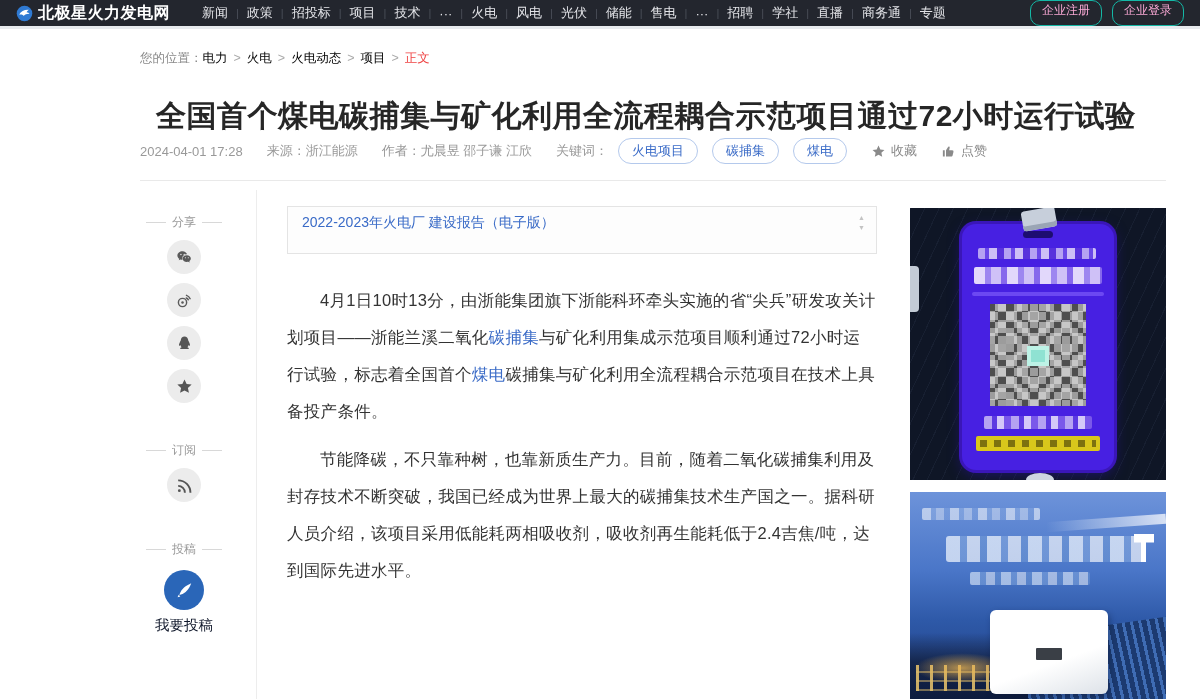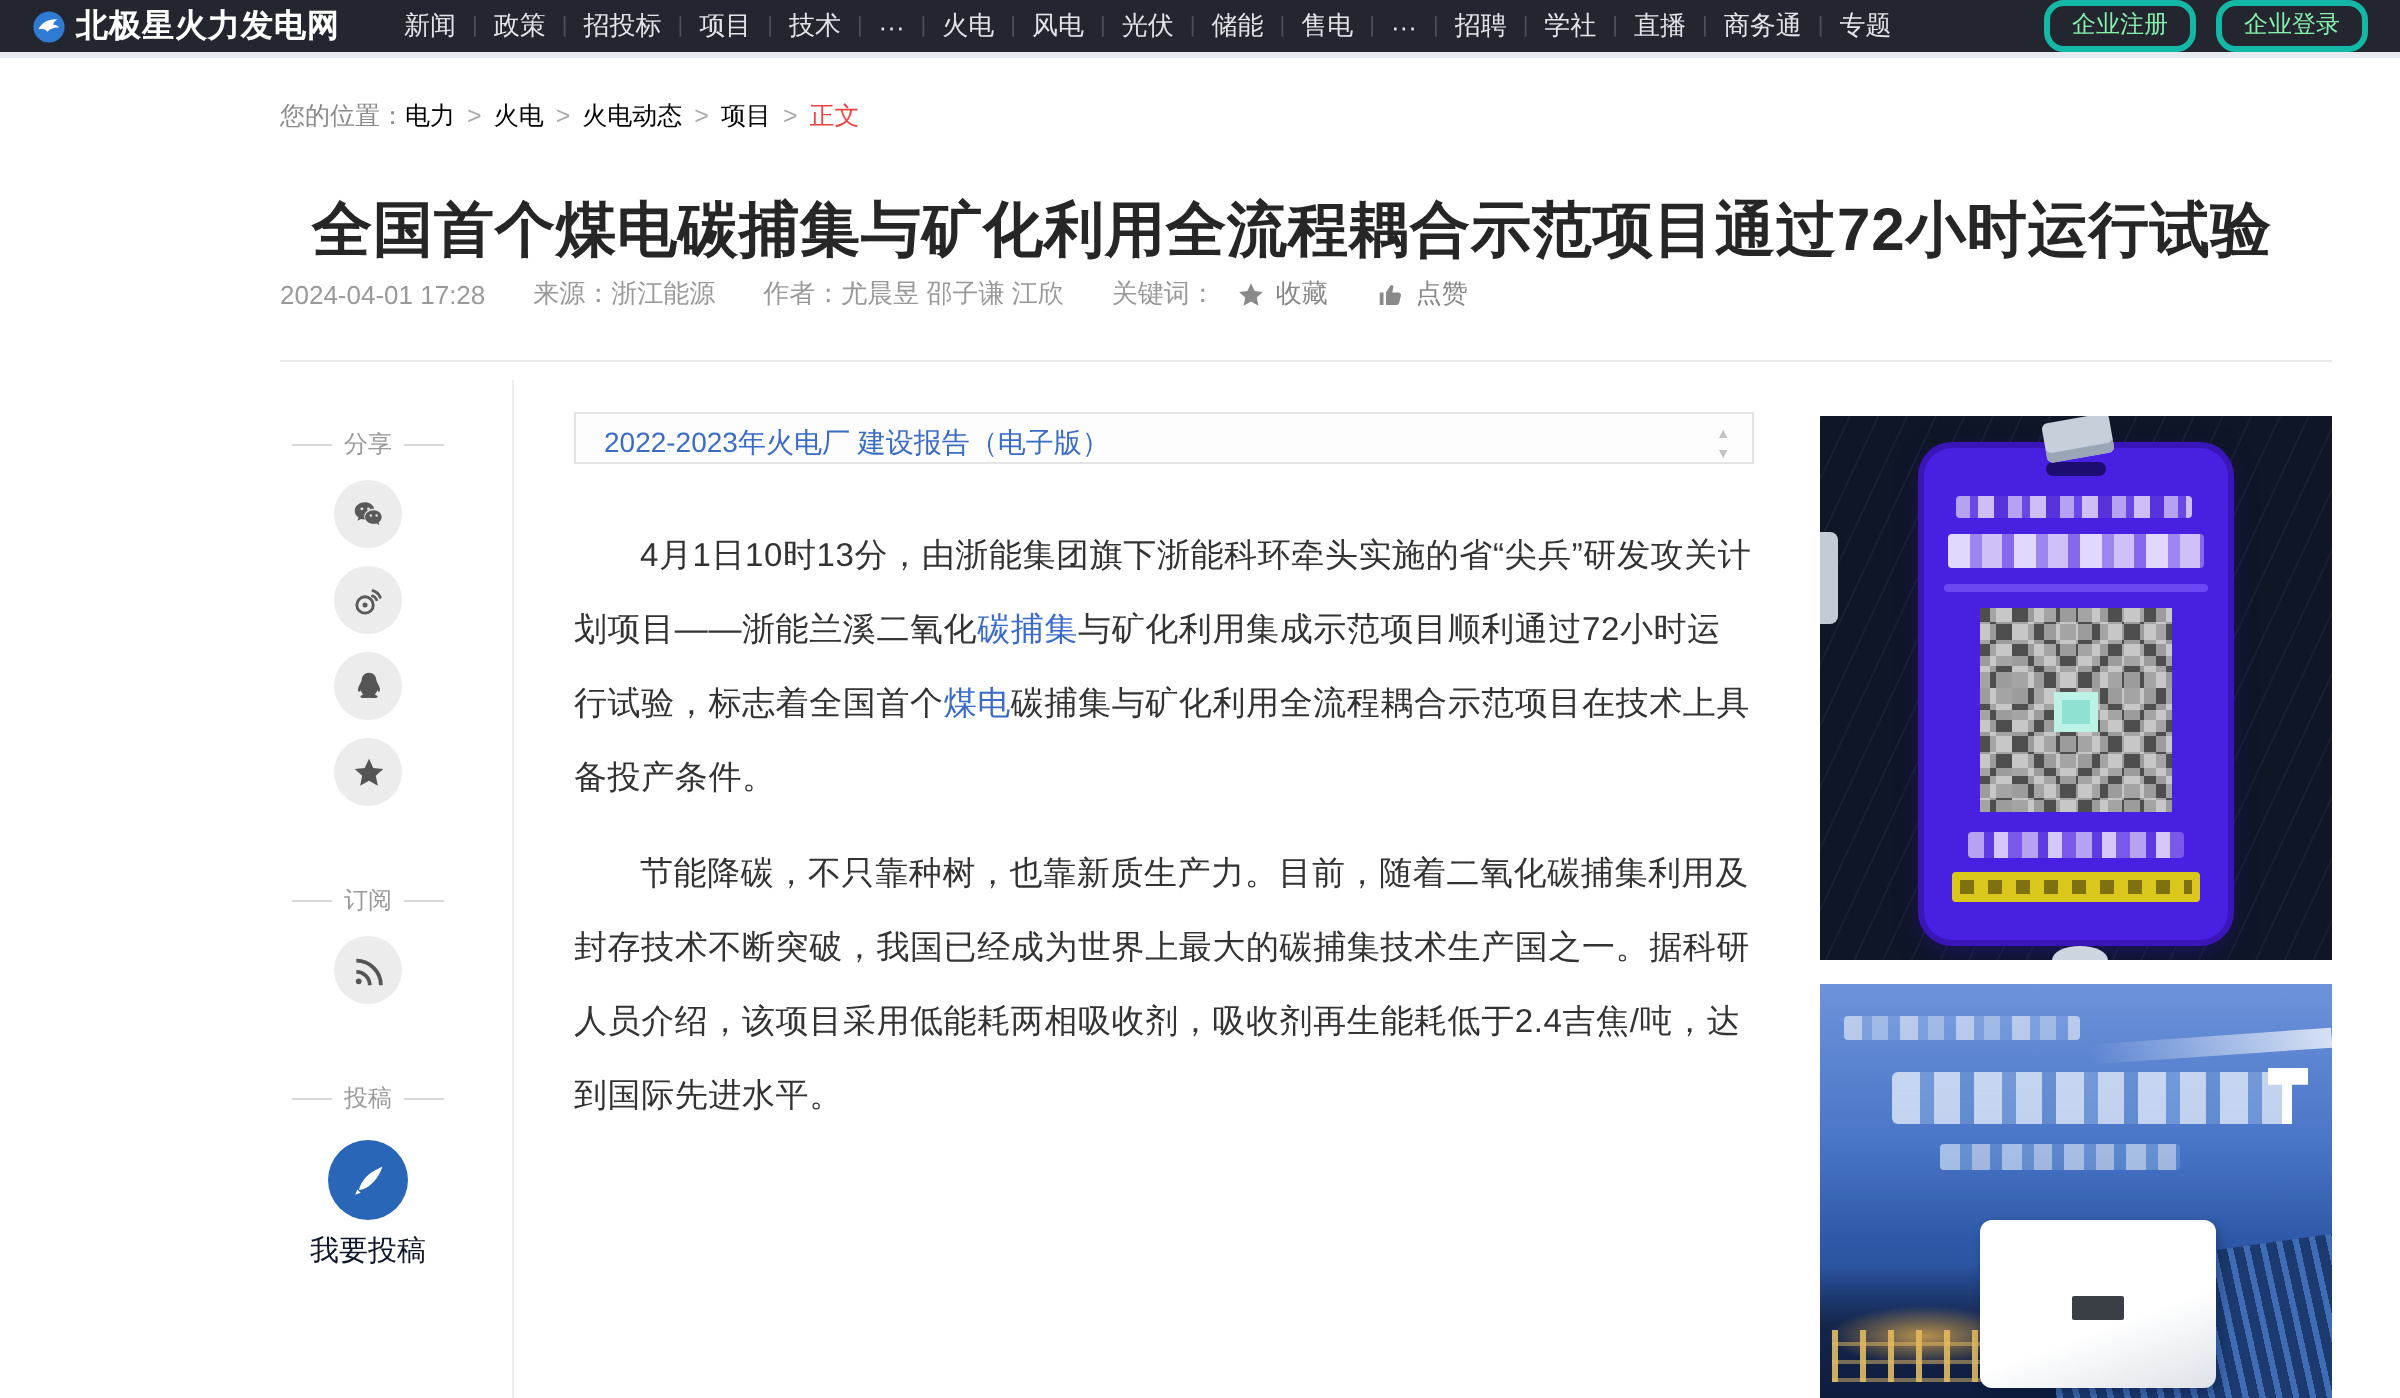--- a/index.html
+++ b/index.html
@@ -11,21 +11,21 @@
   .topbar{position:absolute;top:0;left:0;right:0;height:26px;background:#23262e;
     display:flex;padding:0 16px;box-sizing:border-box;z-index:9}
   .topbar-strip{position:absolute;top:26px;left:0;right:0;height:3px;background:#e7eaee;z-index:8}
   .logo{display:flex;align-items:center;gap:5px;margin-right:24px;cursor:pointer}
   .logo svg{width:17px;height:17px}
   .logo-text{color:#fff;font-weight:bold;font-size:16px;letter-spacing:.5px;white-space:nowrap}
   .nav{display:flex;align-items:center;flex:1;min-width:0}
   .nav-item{color:#e3e4e8;font-size:13px;padding:0 8px;cursor:pointer;white-space:nowrap}
   .nav-sep{color:#4a4f59;font-size:11px}
   .auth{display:flex;gap:10px;margin-left:8px}
-  .pill-red{border:3px solid #14b8a6;color:#86efac;font-size:12px;padding:1px 11px;
+  .pill-red{border:1px solid #14b8a6;color:#f9a8d4;font-size:12px;padding:1px 11px;
     border-radius:10px;cursor:pointer;white-space:nowrap}
   
   .breadcrumb{position:absolute;left:140px;top:50px;font-size:12.5px;color:#8a8a8a}
   .crumb{color:#000000;cursor:pointer}
   .crumb-sep{margin:0 6px;color:#aaa}
   .crumb-current{color:#ef4444;cursor:pointer}
   
   .title{position:absolute;left:140px;top:82px;width:1015px;margin:16px;font-size:30px;
     font-weight:bold;color:#262626;letter-spacing:.5px;line-height:1.2}
   .meta{position:absolute;left:140px;top:138px;display:flex;align-items:center;
@@ -44,21 +44,21 @@
   .dash{flex:1;height:1px;background:#d8d8d8}
   .icon-circle{width:34px;height:34px;border-radius:50%;background:#ececec;margin:9px auto;
     display:flex;align-items:center;justify-content:center;cursor:pointer}
   .icon-circle svg{width:19px;height:19px;display:block}
   .icon-circle.blue{background:#2a66b8;width:40px;height:40px;margin:12px auto 6px}
   .icon-circle.blue svg{width:22px;height:22px}
   .rail-caption{color:#0f172a;font-size:14.5px;margin:0;cursor:pointer}
   .rail-gap{height:22px}
   
   .article{position:absolute;left:287px;top:206px;width:590px}
-  .ticker{height:26px;border:1px solid #e4e4e4;background:#fdfdfd;box-sizing:border-box;
+  .ticker{height:48px;border:1px solid #e4e4e4;background:#fdfdfd;box-sizing:border-box;
     padding:6px 30px 0 14px;position:relative}
   .ticker-link{color:#3a6bc7;font-size:14px;cursor:pointer;white-space:nowrap}
   .ticker-arrows{position:absolute;right:11px;top:6px;display:flex;flex-direction:column;
     color:#c3c3c3;font-size:7px;line-height:10px;cursor:pointer;text-align:center}
   .article-body{margin-top:28px}
   .article-body p{margin:0 0 11px;font-size:16.5px;line-height:37px;color:#333;
     text-indent:2em;letter-spacing:.3px}
   .txt-link{color:#3a6bc7;cursor:pointer}
   
   .ad1{position:absolute;left:910px;top:208px;width:256px;height:272px;background:#0f1626;
@@ -174,20 +174,25 @@
   <span>您的位置：</span><span><span class="crumb">电力</span><span class="crumb-sep">&gt;</span><span class="crumb">火电</span><span class="crumb-sep">&gt;</span><span class="crumb">火电动态</span><span class="crumb-sep">&gt;</span><span class="crumb">项目</span><span class="crumb-sep">&gt;</span><span class="crumb-current">正文</span></span>
 </div>
 
 <h1 class="title">全国首个煤电碳捕集与矿化利用全流程耦合示范项目通过72小时运行试验</h1>
 
 <div class="meta">
   <span>2024-04-01 17:28</span>
   <span><span>来源：</span><span>浙江能源</span></span>
   <span><span>作者：</span><span>尤晨昱 邵子谦 江欣</span></span>
   <span style="margin-right:10px">关键词：</span>
+  <span class="kw-wrap">
+      <span class="kw-pill">火电项目</span>
+      <span class="kw-pill">碳捕集</span>
+      <span class="kw-pill">煤电</span>
+    </span>
   <span class="meta-action">
     <svg viewBox="0 0 24 24" fill="#8a8a8a">
       <path d="M12 2.5l2.9 6.2 6.6.8-4.9 4.5 1.3 6.5L12 17.2 6.1 20.5l1.3-6.5L2.5 9.5l6.6-.8z"></path>
     </svg>
     <span>收藏</span>
   </span>
   <span class="meta-action">
     <svg viewBox="0 0 24 24" fill="#8a8a8a">
       <path d="M3 10h3v10H3zM8 20h8.5c1 0 1.8-.7 2-1.6l1.4-5.8A2 2 0 0 0 18 10h-5l.9-4.2c.2-1-.5-1.8-1.4-1.8-.5 0-1 .3-1.2.7L8 10z"></path>
     </svg>

